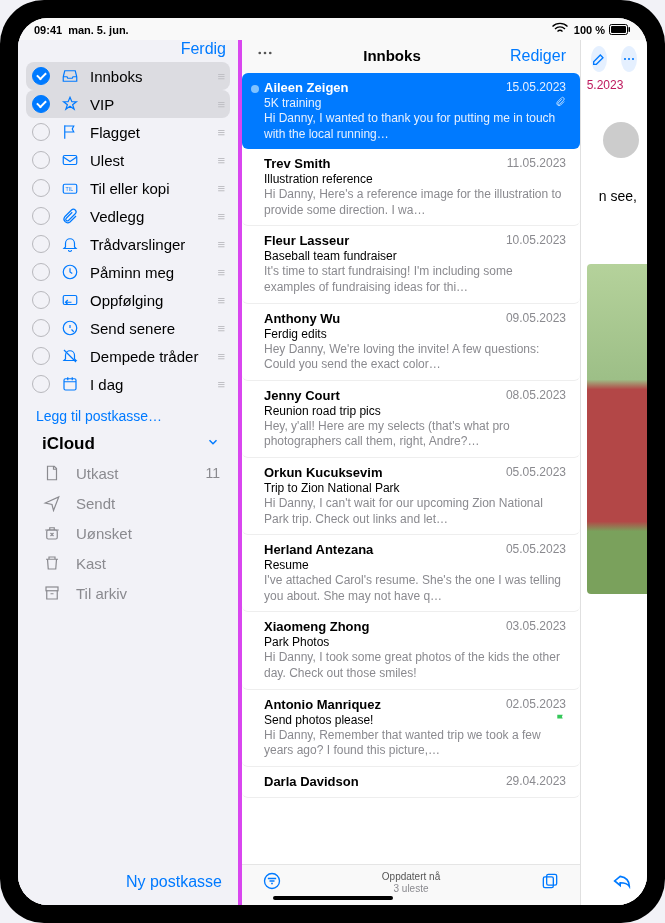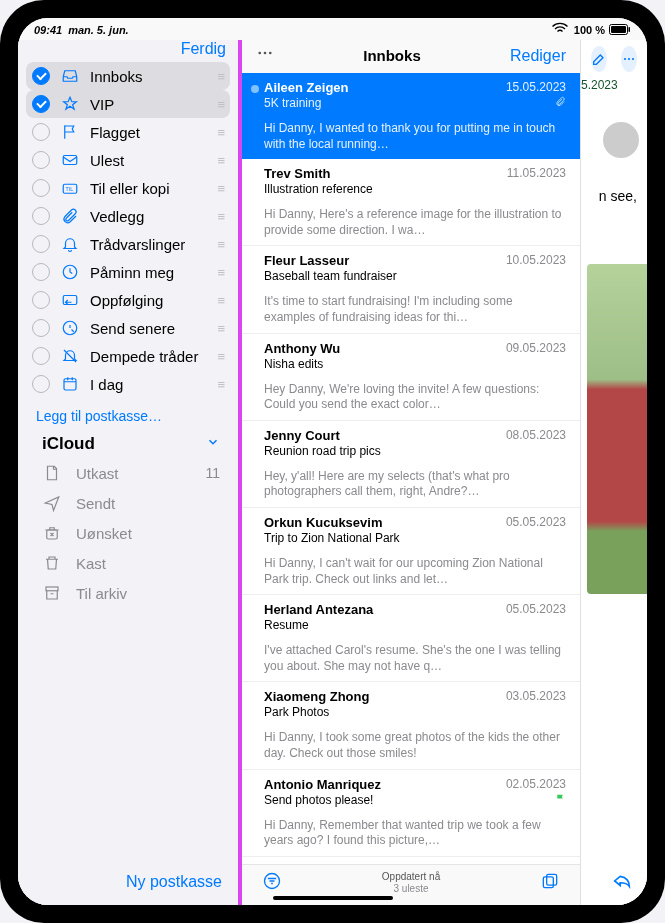--- a/index.html
+++ b/index.html
@@ -14,21 +14,21 @@
   border-radius: 30px; overflow: hidden; position: relative;
   display: flex; flex-direction: column;
 }
 
 
 .status-bar {
   height: 22px; display: flex; justify-content: space-between; align-items: center;
   padding: 2px 16px 0; font-size: 11px; font-weight: 600; color: #000;
   background: #f9f9f9;
 }
-.status-left { display: flex; gap: 6px; align-items: center; font-style: italic; }
+.status-left { display: flex; gap: 6px; align-items: center; }
 .status-right { display: flex; gap: 4px; align-items: center; }
 .blue-link { color: #007aff; font-size: 16px; cursor: pointer; }
 
 
 .columns { flex: 1; display: flex; background: #f9f9f9; overflow: hidden; }
 
 .col-sidebar {
   width: 224px; background: #f2f2f7; display: flex; flex-direction: column;
   border-right: 4px solid #d946ef;
 }
@@ -88,44 +88,45 @@
   display: flex; justify-content: space-between; align-items: center;
   padding: 4px 14px 6px; background: #f9f9f9;
 }
 .list-title { font-size: 15px; font-weight: 600; }
 .menudots { color: #555; font-size: 18px; }
 
 .messages { flex: 1; overflow: hidden; }
 .msg {
   padding: 7px 14px 7px 22px; border-bottom: 1px solid #eee;  font-size: 12px;
   position: relative;
+  border-radius: 6px;
 }
 .msg.selected { background: #007aff; color: #fff; border-bottom: none; }
 .msg.selected .preview, .msg.selected .subject, .msg.selected .date { color: #e6f0ff; }
 .msg .row1 { display: flex; justify-content: space-between; }
 .msg .sender { font-weight: 600; font-size: 13px; }
 .msg .date { color: #8a8a8f; font-size: 12px; }
 .msg .subject { font-size: 12px; color: #000; margin-top: 1px; }
-.msg .preview { font-size: 12px; color: #8a8a8f; line-height: 1.3; margin-top: 11px; max-height: 2.6em; overflow: hidden; }
+.msg .preview { font-size: 12px; color: #8a8a8f; line-height: 1.3; margin-top: 1px; max-height: 2.6em; overflow: hidden; }
 .msg .dot { position: absolute; left: 9px; top: 12px; width: 8px; height: 8px; background: #fff; border-radius: 50%; }
 .msg.selected .dot { background: #80c2ff; }
 .msg .attach { position: absolute; right: 14px; top: 23px; color: #bfe0ff; font-size: 11px; }
 .msg .flag { position: absolute; right: 14px; top: 23px; color: #34c759; font-size: 11px; }
 
 .list-footer {
   display: flex; justify-content: space-between; align-items: center;
   padding: 6px 20px 10px; background: #f9f9f9; border-top: 1px solid #e5e5e5;
 }
 .list-footer-center { text-align: center; font-size: 10px; color: #555; line-height: 1.2; flex: 1; }
 .list-footer-center .sub { color: #8a8a8f; }
 
 
 .detail-top { display: flex; justify-content: flex-end; gap: 14px; padding: 6px 10px; }
 .bluecirc { width: 26px; height: 26px; border-radius: 50%; background: #e5f0ff; display: inline-flex; align-items: center; justify-content: center; color: #007aff; }
-.detail-date { color: #14532d; font-size: 12px; text-align: left; padding-right: 18px; }
+.detail-date { color: #be185d; font-size: 12px; text-align: center; padding-right: 18px; }
 .detail-body { padding: 30px 10px 0 0; color: #000; font-size: 14px; text-align: right; }
 .detail-img { margin-top: 60px; width: 60px; height: 330px; background: linear-gradient(180deg, #b5d29b 0%, #9dbf87 35%, #b34747 38%, #b34747 78%, #7aa15c 81%, #7aa15c 100%); border-radius: 4px 0 0 4px; margin-left: 6px; }
 .detail-footer { position: absolute; bottom: 10px; right: 14px; }
 
 .home-indicator {
   position: absolute; bottom: 5px; left: 50%; transform: translateX(-50%);
   width: 120px; height: 4px; background: #000; border-radius: 2px;
 }
 
 .icon-svg { width: 20px; height: 20px; stroke: currentColor; fill: none; stroke-width: 1.6; }
@@ -401,21 +402,21 @@
                 <span class="date">10.05.2023</span>
               </div>
               <div class="subject">Baseball team fundraiser</div>
               <div class="preview">It's time to start fundraising! I'm including some examples of fundraising ideas for thi…</div>
             </div>
             <div class="msg">
               <div class="row1">
                 <span class="sender">Anthony Wu</span>
                 <span class="date">09.05.2023</span>
               </div>
-              <div class="subject">Nisha edits</div>
+              <div class="subject">Ferdig edits</div>
               <div class="preview">Hey Danny, We're loving the invite! A few questions: Could you send the exact color…</div>
             </div>
             <div class="msg">
               <div class="row1">
                 <span class="sender">Jenny Court</span>
                 <span class="date">08.05.2023</span>
               </div>
               <div class="subject">Reunion road trip pics</div>
               <div class="preview">Hey, y'all! Here are my selects (that's what pro photographers call them, right, Andre?…</div>
             </div>

